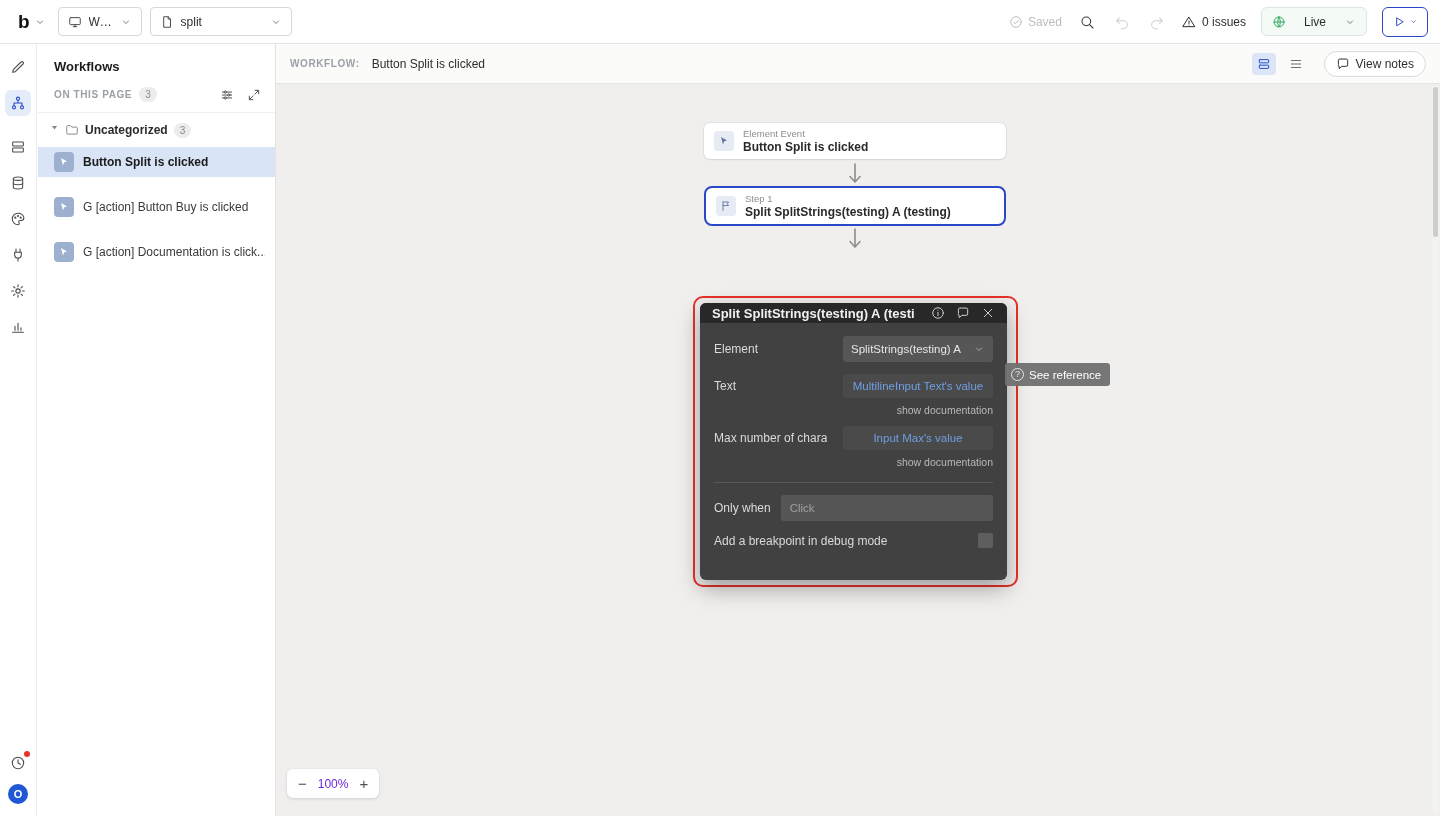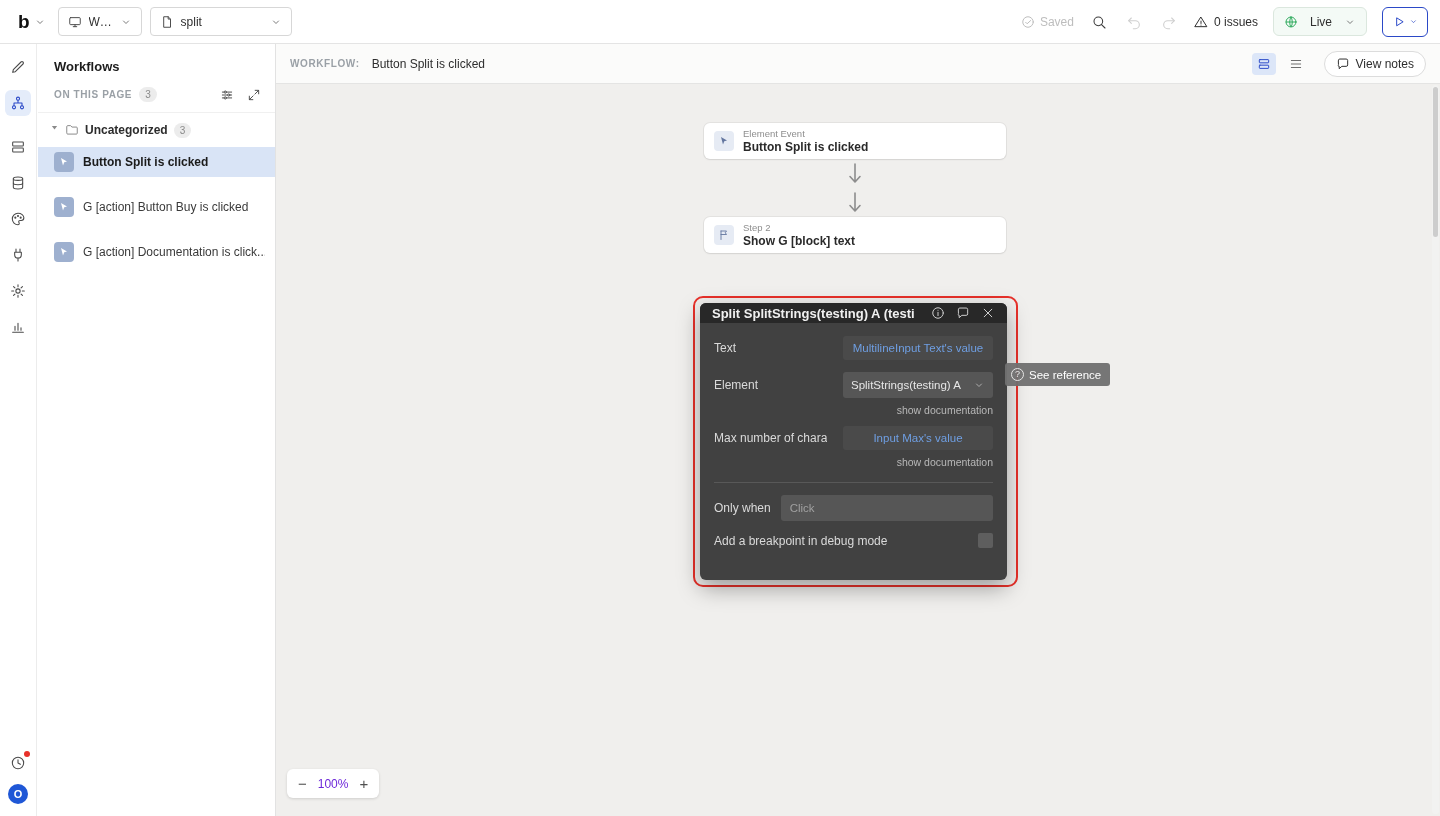--- a/index.html
+++ b/index.html
@@ -20,21 +20,21 @@
   .dd .lbl { white-space:nowrap; overflow:hidden; text-overflow:ellipsis; }
   .dd-web { width:84px; }
   .dd-page { width:142px; }
   .dd-wf { width:198px; justify-content:space-between; }
   .dd .dicon { color:#4c4c4c; }
   .tb-right { margin-left:auto; display:flex; align-items:center; gap:15px; padding-right:12px; }
   .saved { display:flex; align-items:center; gap:5px; color:#bdbdbd; font-size:12px; }
   .iconbtn { background:none; border:none; cursor:pointer; color:#3c3c3c; padding:2px; display:flex; }
   .iconbtn.disabled { color:#cfcfcf; }
   .issues { display:flex; align-items:center; gap:6px; color:#2e2e2e; background:none; border:none; font-size:12px; cursor:pointer; font-family:inherit; }
-  .live-btn { display:flex; align-items:center; gap:12px; height:29px; padding:0 10px; border:1px solid #dbe7de; background:#f4faf6; border-radius:6px; font-size:12px; color:#2e2e2e; cursor:pointer; font-family:inherit; }
+  .live-btn { display:flex; align-items:center; gap:18px; height:29px; padding:0 10px; border:1px solid #dbe7de; background:#f4faf6; border-radius:6px; font-size:12px; color:#2e2e2e; cursor:pointer; font-family:inherit; }
   .live-btn .globe { color:#2faa5d; }
   .play-btn { display:flex; align-items:center; gap:3px; height:30px; width:46px; justify-content:center; border:1.5px solid #2b49c7; border-radius:6px; background:#fff; color:#2b49c7; cursor:pointer; }
 
   
   .rail { position:absolute; top:44px; left:0; bottom:0; width:37px; background:#fff; border-right:1px solid #ececec; display:flex; flex-direction:column; align-items:center; padding:10px 0 0; z-index:15; }
   .rail-btn { width:26px; height:26px; display:flex; align-items:center; justify-content:center; border:none; background:none; color:#4a4a4a; border-radius:6px; cursor:pointer; margin-bottom:10px; position:relative; }
   .rail-btn.sel { background:#e4ecfa; color:#2b49c7; }
   .rail-gap { margin-top:8px; }
   .rail-bottom { margin-top:auto; display:flex; flex-direction:column; align-items:center; padding-bottom:12px; }
   .red-dot { position:absolute; top:1px; right:1px; width:6px; height:6px; border-radius:50%; background:#e8312a; }
@@ -399,37 +399,39 @@
       <span>
         <div class="node-kind">Element Event</div>
         <div class="node-title">Button Split is clicked</div>
       </span>
     </div>
     <div class="arrow-wrap">
         <svg width="14" height="22" viewBox="0 0 14 22">
           <path d="M7 1v17M2 13.5L7 19l5-5.5" stroke="#8d8d8d" stroke-width="1.6" fill="none" stroke-linecap="round" stroke-linejoin="round"></path>
         </svg>
       </div>
+    <div class="node-sel-wrap">
+      <div class="node selected">
+        <span class="node-ic">
+            <svg class="ic12" viewBox="0 0 24 24">
+              <path d="M6 21V4"></path>
+              <path d="M6 4h11l-2.5 3.5L17 11H6"></path>
+            </svg>
+          </span>
+        <span style="overflow:hidden">
+          <div class="node-kind">Step 1</div>
+          <div class="node-title">Split SplitStrings(testing) A (testing)</div>
+        </span>
+      </div>
+    </div>
     <div class="arrow-wrap">
         <svg width="14" height="22" viewBox="0 0 14 22">
           <path d="M7 1v17M2 13.5L7 19l5-5.5" stroke="#8d8d8d" stroke-width="1.6" fill="none" stroke-linecap="round" stroke-linejoin="round"></path>
         </svg>
       </div>
-    <div class="node">
-      <span class="node-ic">
-          <svg class="ic12" viewBox="0 0 24 24">
-            <path d="M6 21V4"></path>
-            <path d="M6 4h11l-2.5 3.5L17 11H6"></path>
-          </svg>
-        </span>
-      <span>
-        <div class="node-kind">Step 2</div>
-        <div class="node-title">Show G [block] text</div>
-      </span>
-    </div>
   </div>
 
   <div class="annotation">
     <div class="popup">
       <div class="popup-header">
         <span class="popup-title">Split SplitStrings(testing) A (testi</span>
         <span class="ph-icons">
           <button class="pbtn">
               <svg class="ic14" viewBox="0 0 24 24">
                 <circle cx="12" cy="12" r="9"></circle>
@@ -444,33 +446,33 @@
             </button>
           <button class="pbtn">
               <svg class="ic14" viewBox="0 0 24 24">
                 <path d="M5.5 5.5l13 13M18.5 5.5l-13 13"></path>
               </svg>
             </button>
         </span>
       </div>
       <div class="popup-body">
         <div class="prow">
-          <span class="plabel">Text</span>
-          <span class="pvalue">MultilineInput Text's value</span>
-        </div>
-        <div class="prow">
           <span class="plabel">Element</span>
           <span class="pselect">
             <span style="overflow:hidden;white-space:nowrap">SplitStrings(testing) A</span>
             <span class="chev">
                 <svg class="ic12" viewBox="0 0 24 24">
                   <path d="M7 10l5 5 5-5"></path>
                 </svg>
               </span>
           </span>
+        </div>
+        <div class="prow">
+          <span class="plabel">Text</span>
+          <span class="pvalue">MultilineInput Text's value</span>
         </div>
         <div class="docline"><span class="doclink">show documentation</span></div>
         <div class="prow">
           <span class="plabel">Max number of chara</span>
           <span class="pvalue">Input Max's value</span>
         </div>
         <div class="docline"><span class="doclink">show documentation</span></div>
         <div class="pdivider"></div>
         <div class="prow">
           <span class="plabel">Only when</span>

